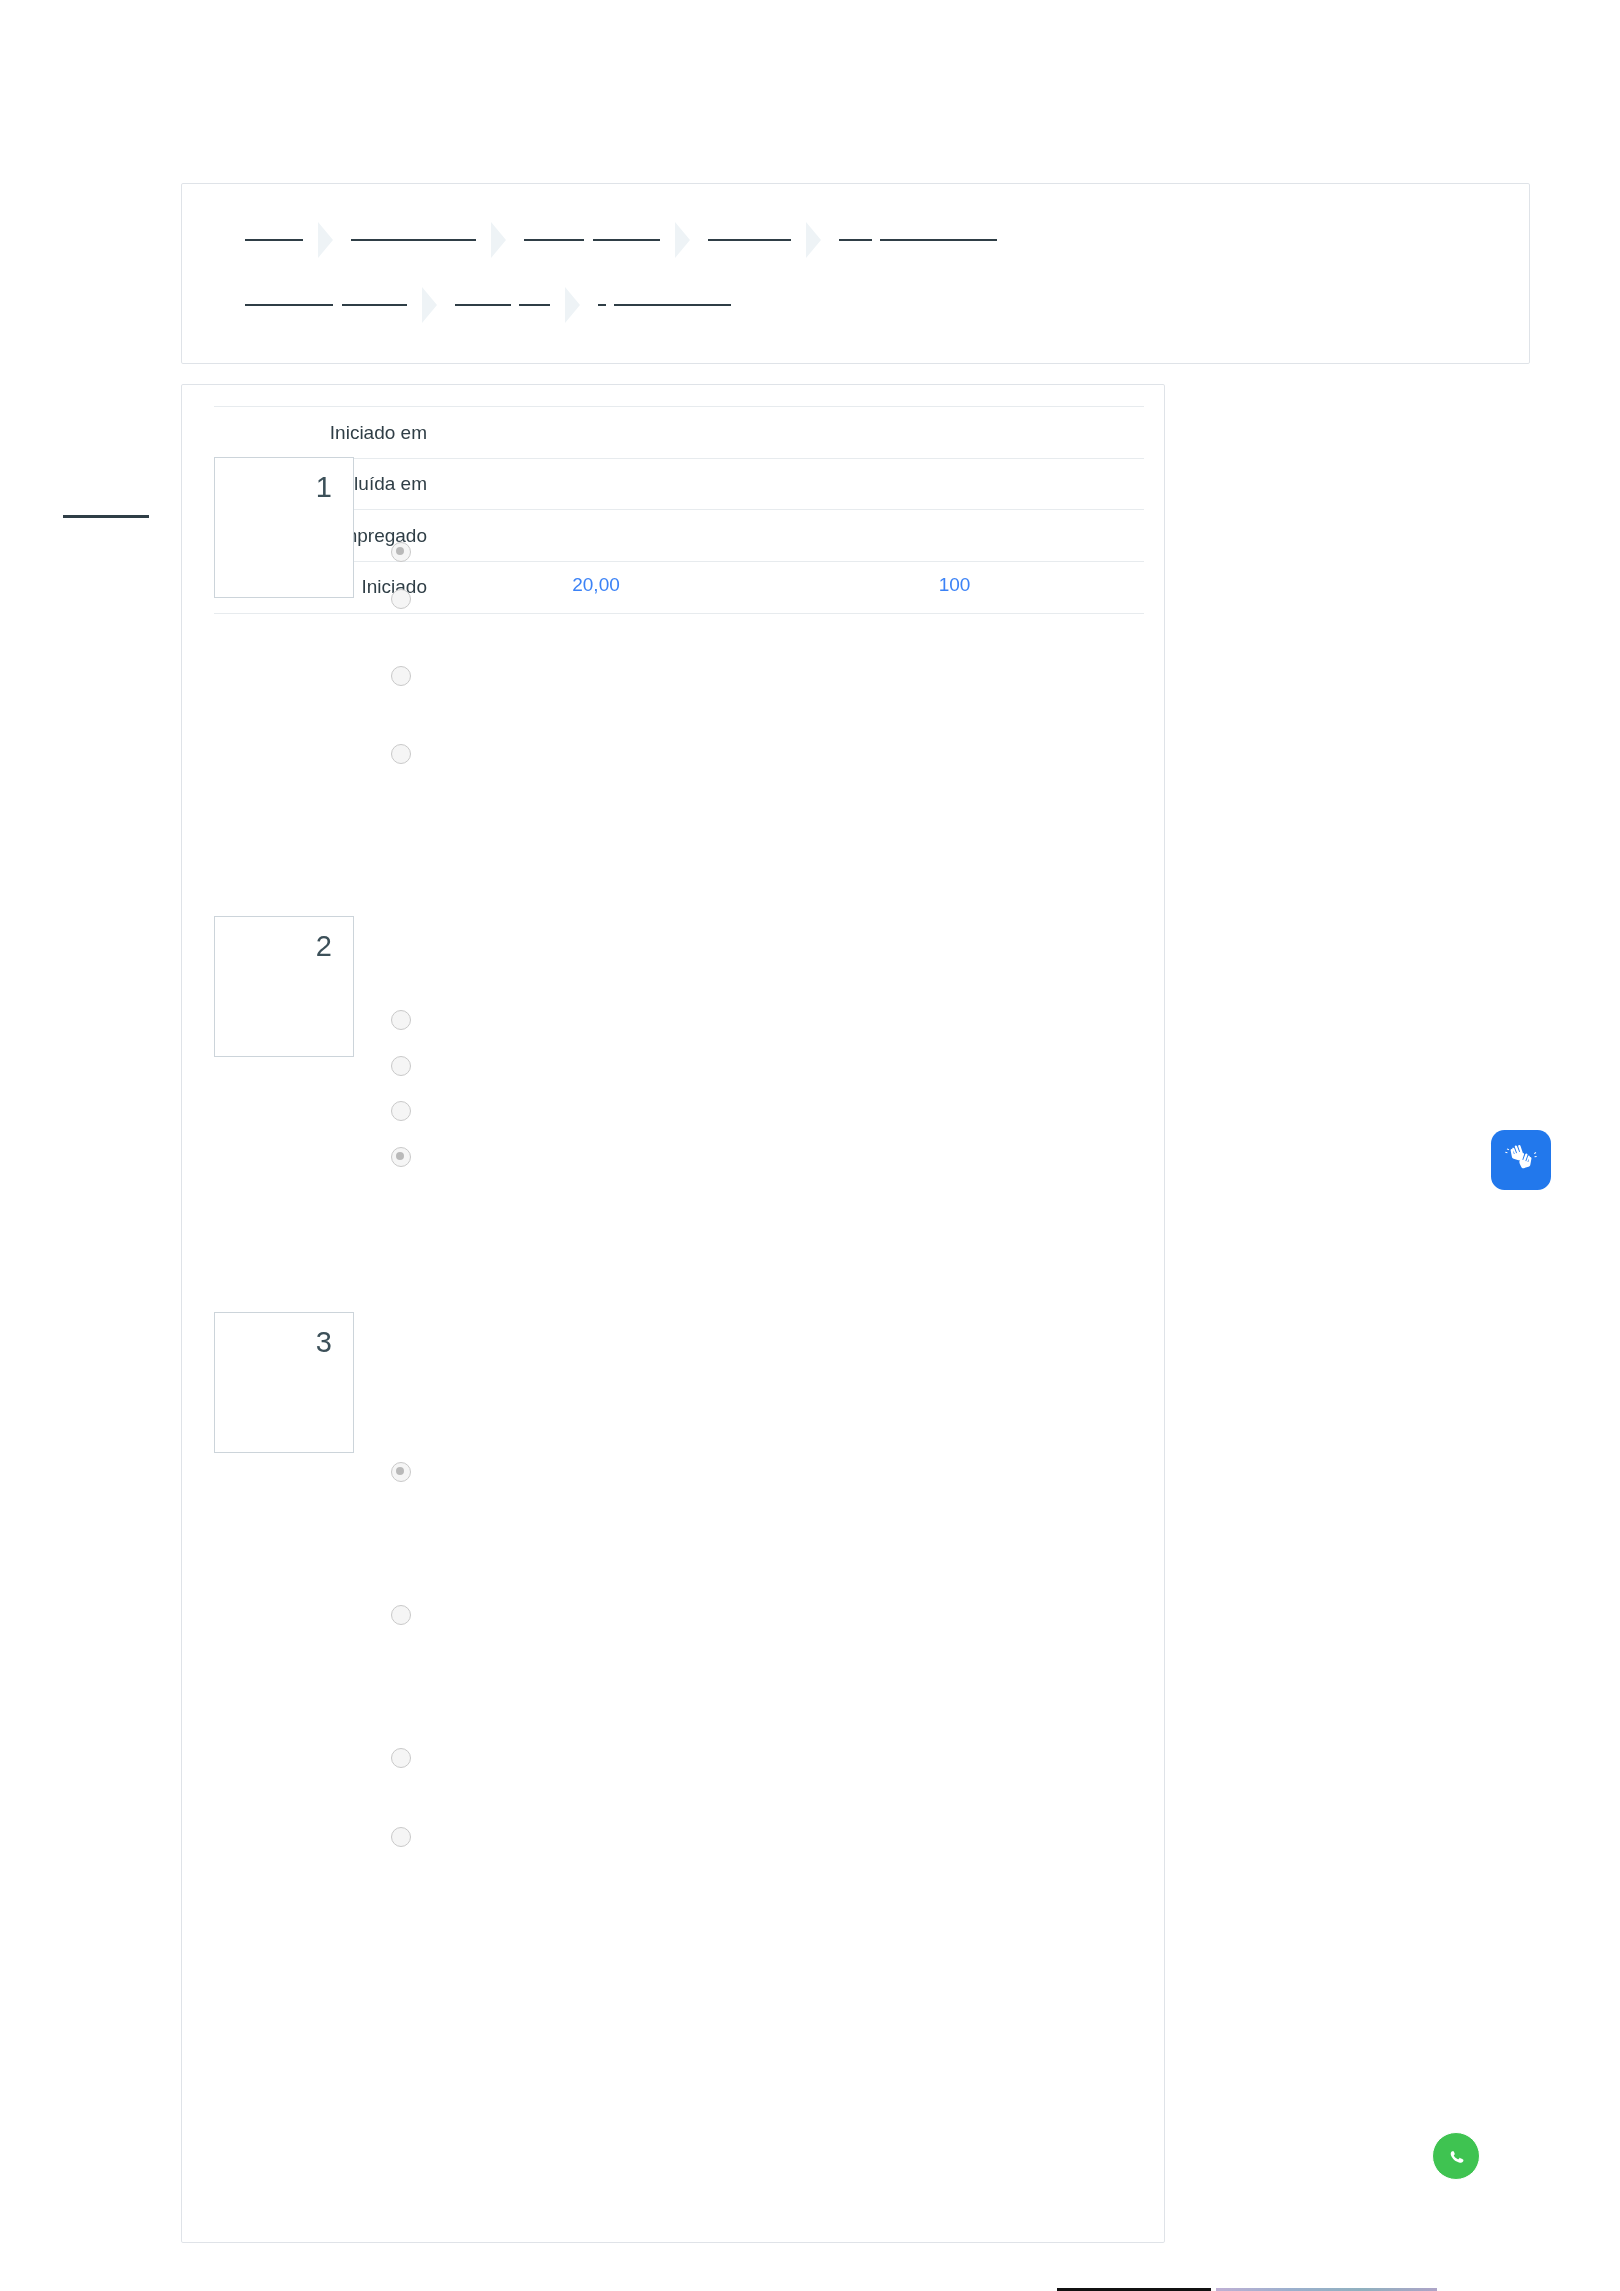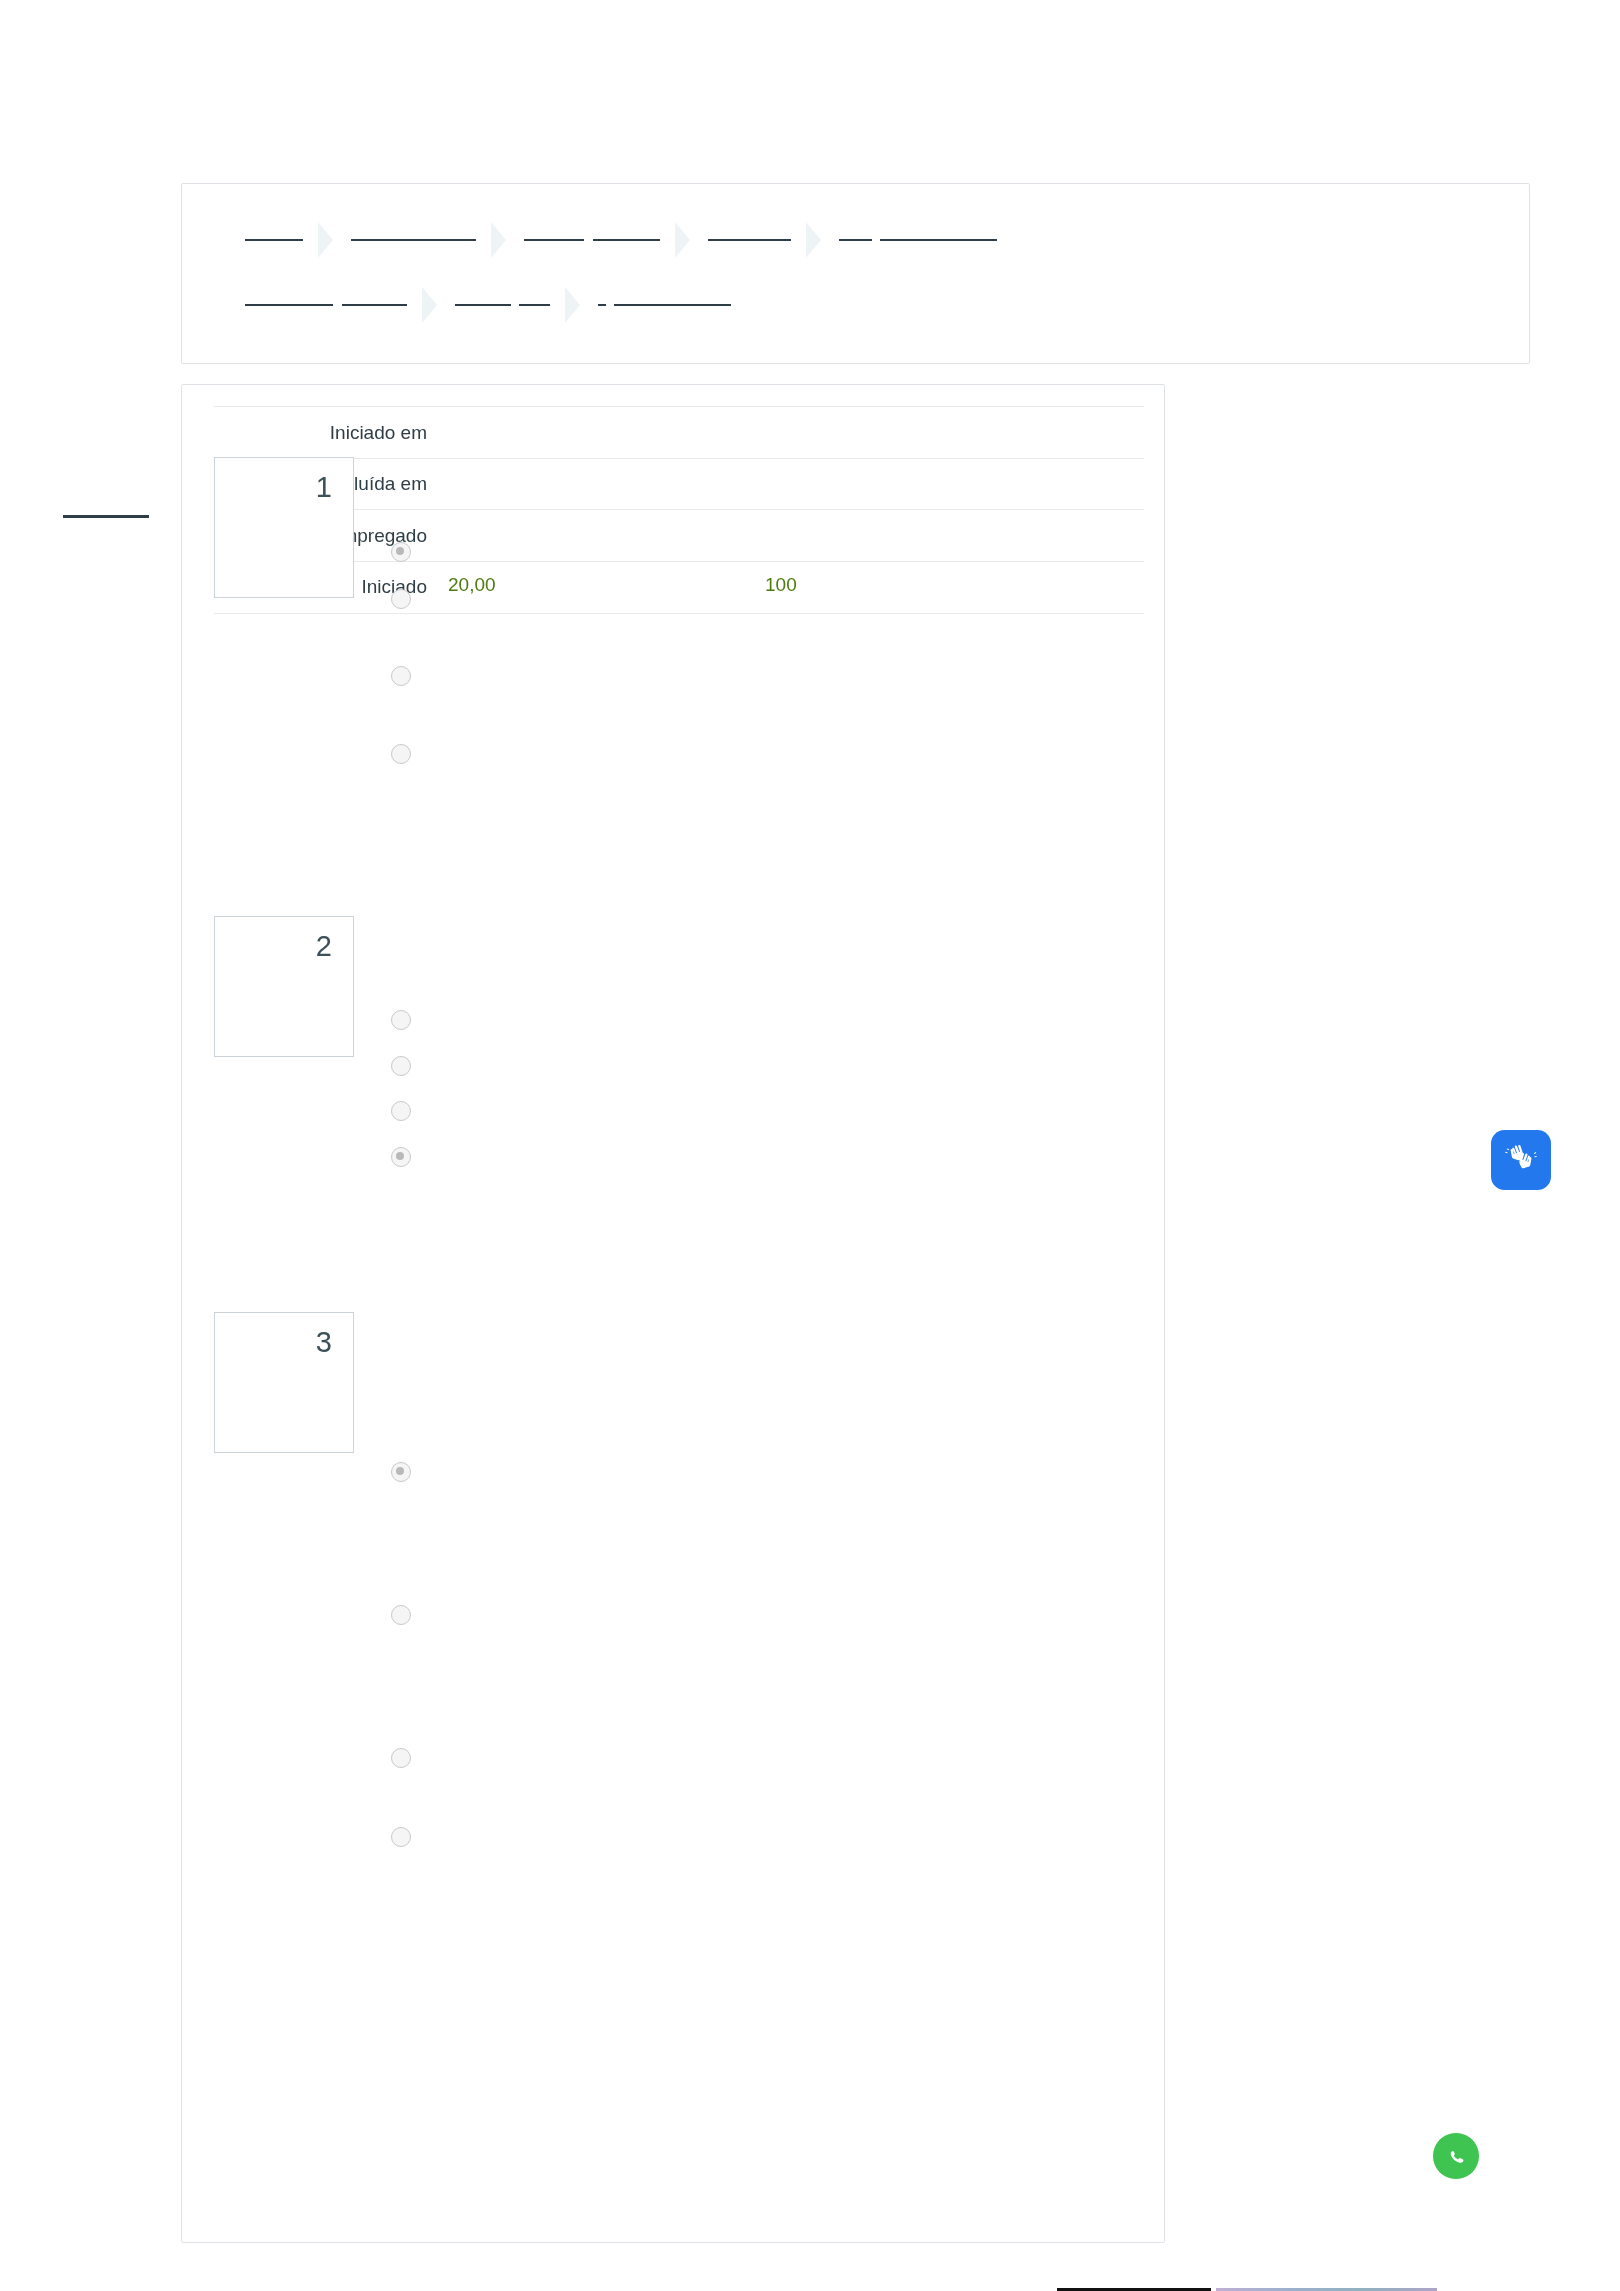--- a/index.html
+++ b/index.html
@@ -116,21 +116,22 @@
     text-align: right;
     font-weight: 400;
     color: #2f3e46;
     padding: 12.5px 0 12.5px 0;
     vertical-align: top;
     line-height: 1.35;
   }
   #summary-table td {
     padding: 12.5px 0 12.5px 21px;
     vertical-align: top;
-    color: #4d7c0f;
+    color: #3b82f6;
+    text-align: center;
   }
   #summary-table td.grade-val { width: 317px; }
 
   
   .question-block { position: absolute; left: 0; width: 100%; }
   #question-1 { top: 72px; }
   #question-2 { top: 531px; }
   #question-3 { top: 927px; }
 
   .qnum-box {

